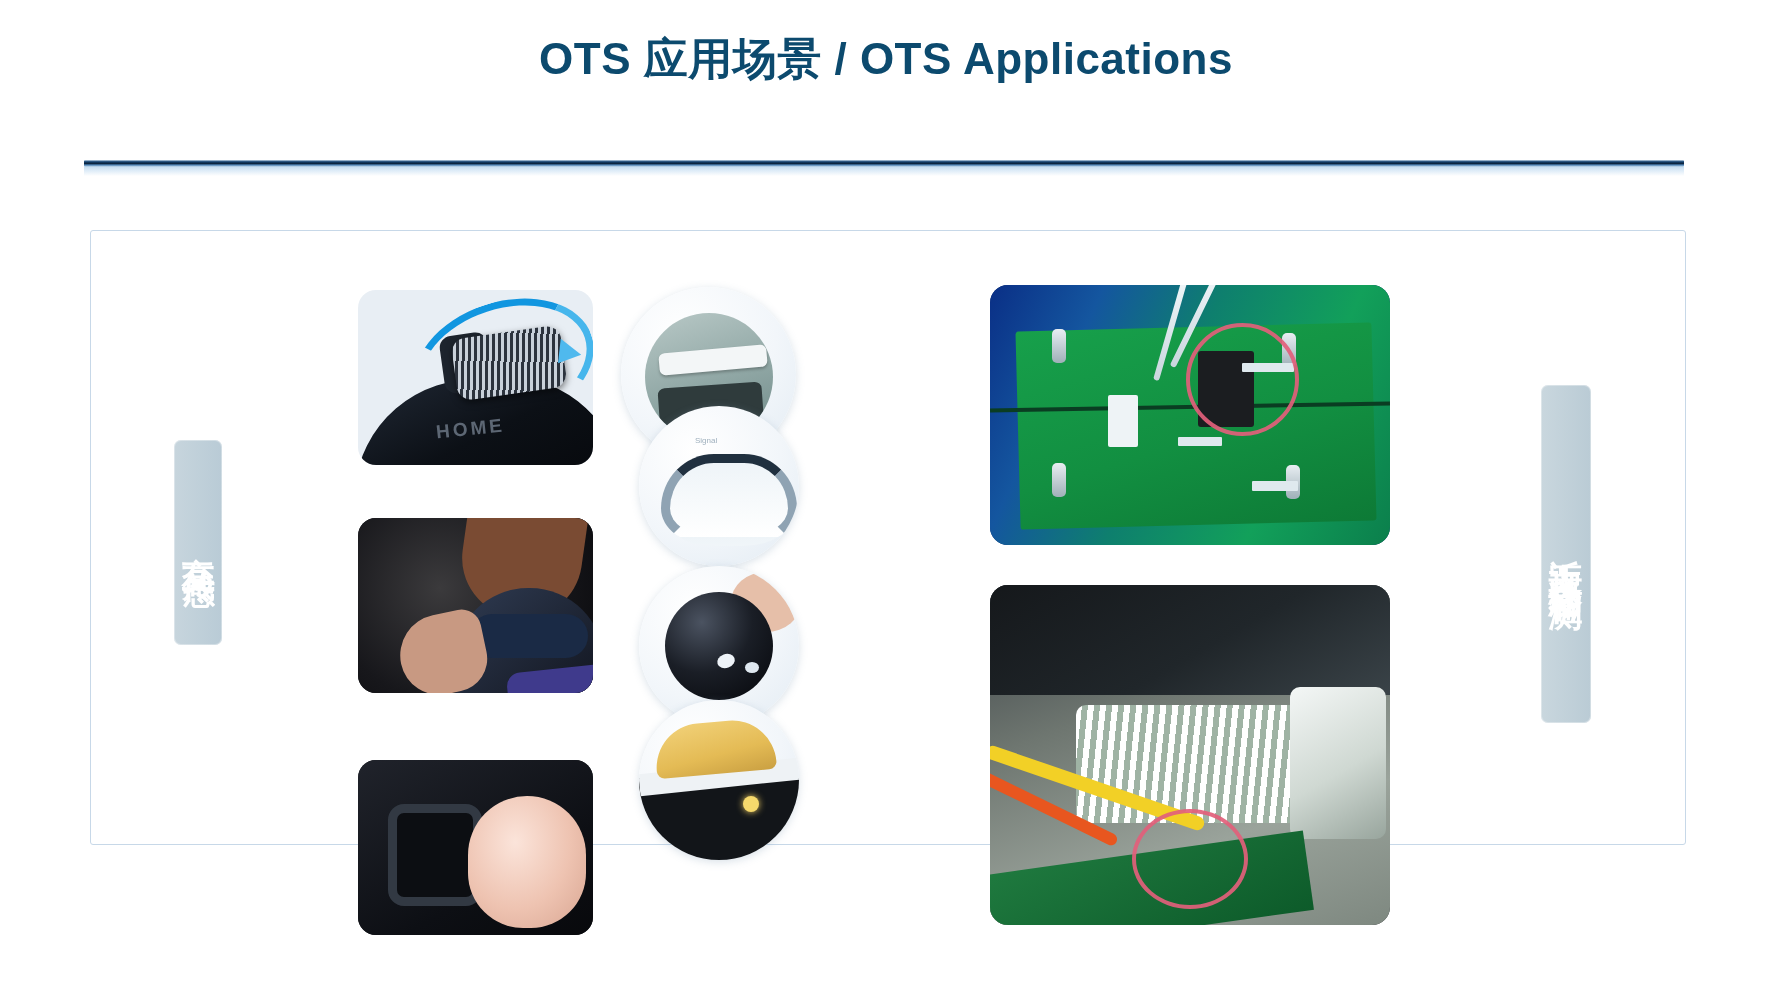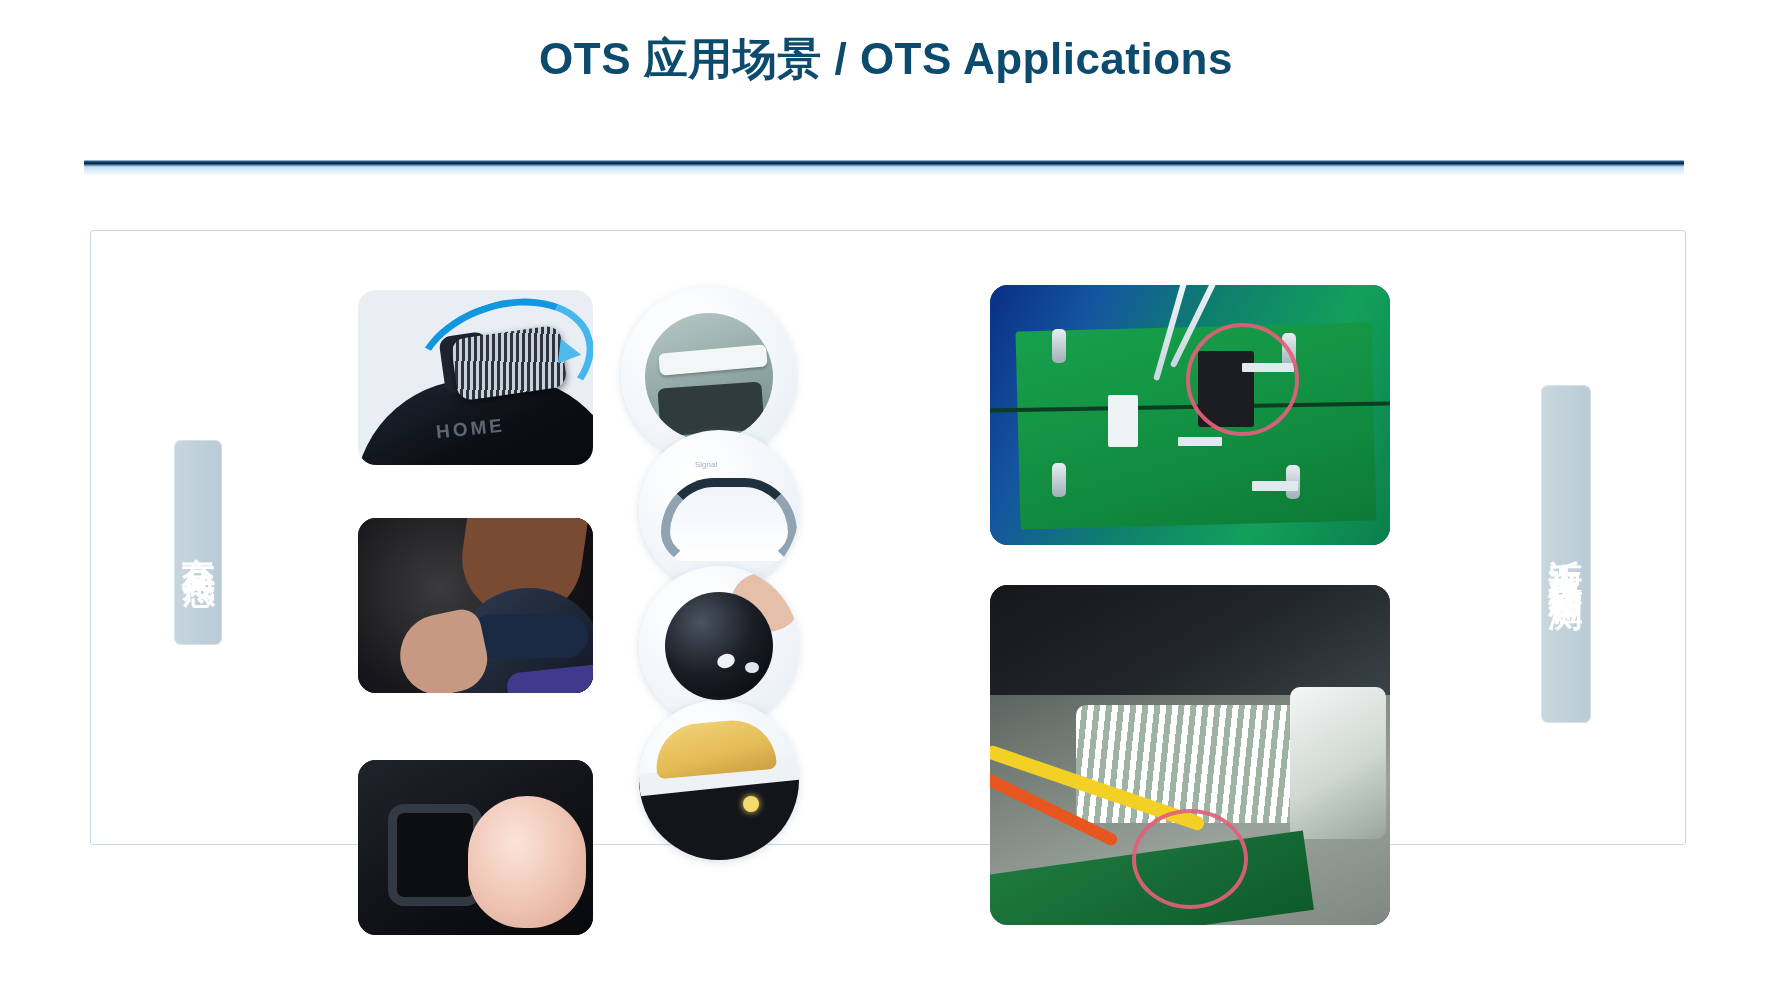--- a/index.html
+++ b/index.html
@@ -139,21 +139,21 @@
   }
 
   
   .circ{
     position:absolute;border-radius:50%;
     background:radial-gradient(circle at 35% 28%,#ffffff 0%,#f2f6fa 55%,#e2ebf3 100%);
     box-shadow:0 2px 9px rgba(130,155,180,.30);
     overflow:hidden;
   }
   .circ-1{left:621px;top:287px;width:175px;height:175px;}
-  .circ-2{left:639px;top:430px;width:160px;height:160px;}
+  .circ-2{left:639px;top:406px;width:160px;height:160px;}
   .circ-3{left:639px;top:566px;width:160px;height:160px;}
   .circ-4{left:639px;top:700px;width:160px;height:160px;}
 
   .ic-inner{position:absolute;border-radius:50%;overflow:hidden;}
 
   
   .c1-disc{left:24px;top:26px;width:128px;height:128px;background:linear-gradient(160deg,#b9c9c7 0%,#8fa6a4 55%,#6f8a88 100%);}
   .c1-bar{position:absolute;left:14px;top:36px;width:108px;height:22px;background:#f3f6f7;border-radius:6px;transform:rotate(-5deg);box-shadow:0 2px 3px rgba(0,0,0,.25);}
   .c1-chip{position:absolute;left:14px;top:72px;width:104px;height:48px;background:#2f3b3c;border-radius:7px;transform:rotate(-4deg);}
 

